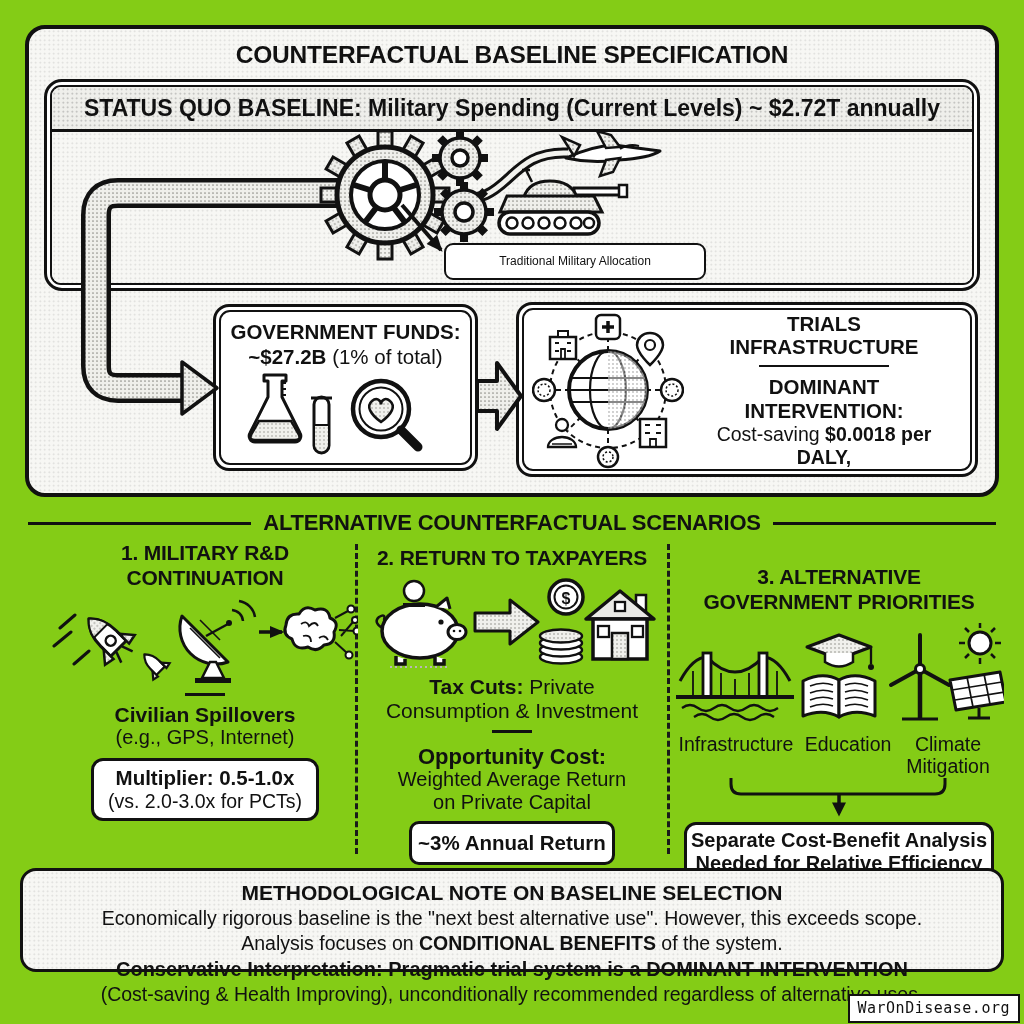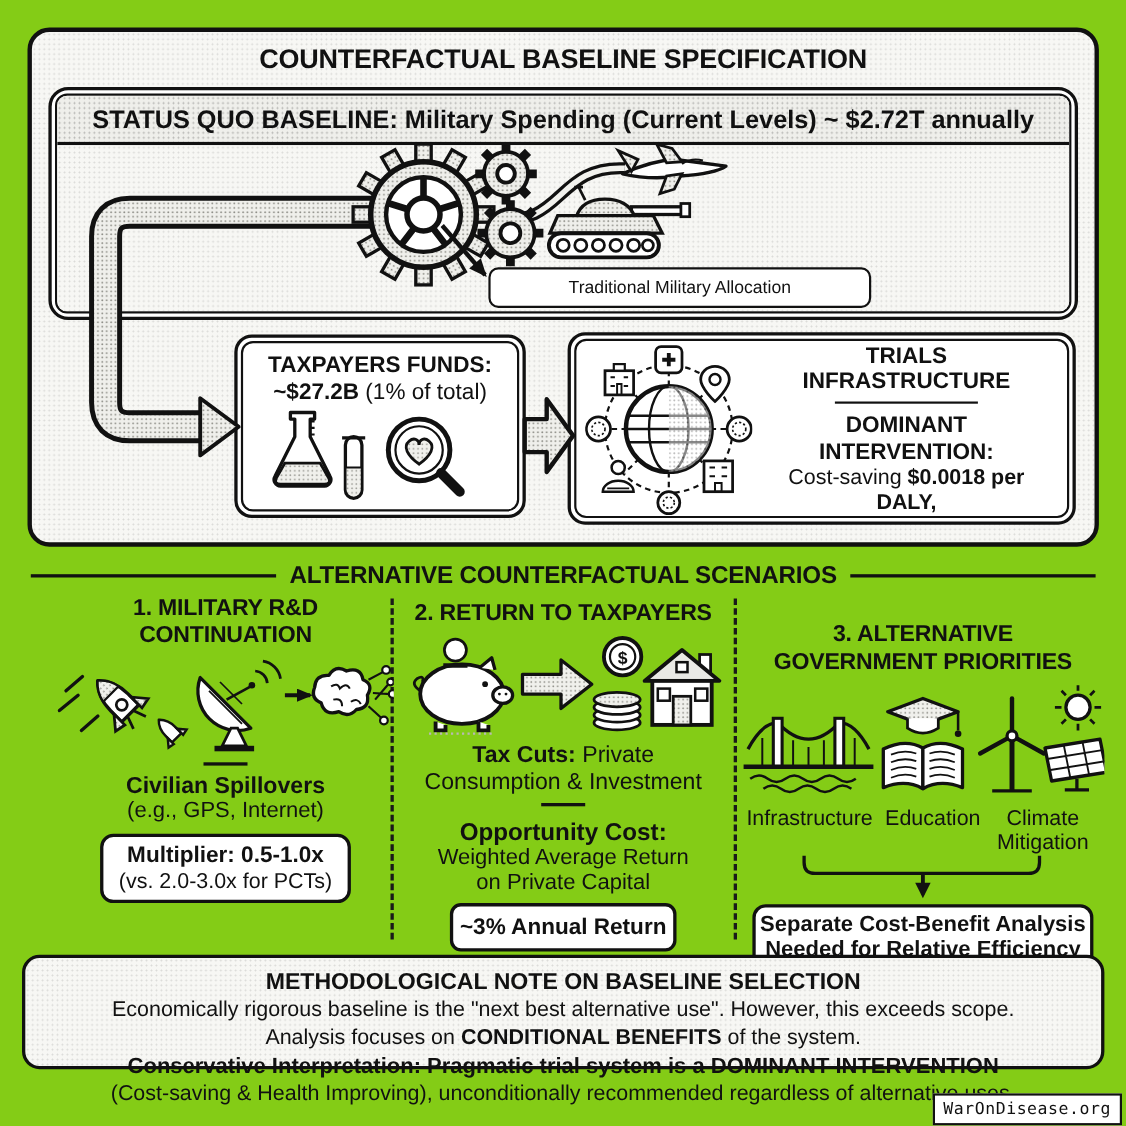--- a/index.html
+++ b/index.html
@@ -37,21 +37,21 @@
       <div class="ht ctr" style="height:42px;line-height:42px;border-bottom:3px solid #111;font-size:23px;white-space:nowrap;">
         <span class="b">STATUS QUO BASELINE:</span>
         <span class="b" style="font-weight:700;">Military Spending (Current Levels) ~ $2.72T annually</span>
       </div>
       <div class="ht-lite" style="position:absolute;left:0;top:45px;right:0;bottom:0;"></div>
     </div>
   </div>
 
   <div class="abs box2" style="left:213px;top:304px;width:265px;height:167px;z-index:3;">
     <div class="in ctr" style="padding-top:8px;">
-      <div class="b" style="font-size:20.5px;line-height:24px;">TAXPAYERS FUNDS:</div>
+      <div class="b" style="font-size:20.5px;line-height:24px;">GOVERNMENT FUNDS:</div>
       <div style="font-size:20.5px;line-height:25px;">
         <span class="b">~$27.2B</span>
         <span>(1% of total)</span>
       </div>
       <svg width="230" height="96" viewBox="0 0 230 96" style="margin:2px auto 0;">
         <defs>
           <pattern id="htF" width="4" height="4" patternUnits="userSpaceOnUse">
             <rect width="4" height="4" fill="#f0f0ec"></rect>
               <circle cx="1" cy="1" r=".8" fill="#9a9a94"></circle>
           </pattern>
@@ -135,21 +135,21 @@
         <div class="b" style="font-size:20.5px;line-height:24px;">DOMINANT INTERVENTION:</div>
         <div style="font-size:19.5px;line-height:23px;">
           <span>Cost-saving</span>
           <span class="b">$0.0018 per DALY,</span>
         </div>
         <div style="font-size:19.5px;line-height:23px;">Health &amp; Economic Gains</div>
       </div>
     </div>
   </div>
 
-  <div class="abs ctr" style="left:444px;top:243px;width:348px;height:37px;background:#fff;border:2.5px solid #111;border-radius:9px;font-size:16px;line-height:33px;z-index:3;">
+  <div class="abs ctr" style="left:444px;top:243px;width:262px;height:37px;background:#fff;border:2.5px solid #111;border-radius:9px;font-size:12px;line-height:33px;z-index:3;">
     <span>Traditional Military Allocation</span>
   </div>
 
   <svg class="abs" width="1024" height="1024" viewBox="0 0 1024 1024" style="left:0;top:0;z-index:4;pointer-events:none;">
     <defs>
       <pattern id="ht1" width="4" height="4" patternUnits="userSpaceOnUse">
         <rect width="4" height="4" fill="#efefeb"></rect>
           <circle cx="1" cy="1" r=".85" fill="#8f8f89"></circle>
       </pattern>
       <marker id="mA" orient="auto" markerUnits="userSpaceOnUse" markerWidth="18" markerHeight="14" refX="12" refY="6" viewBox="0 0 14 12">

